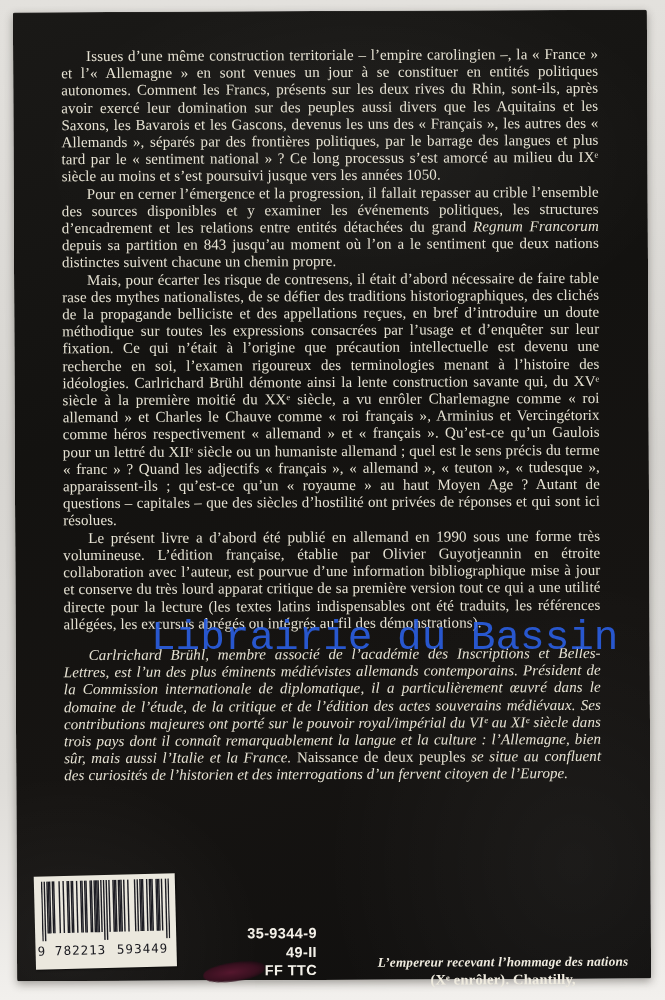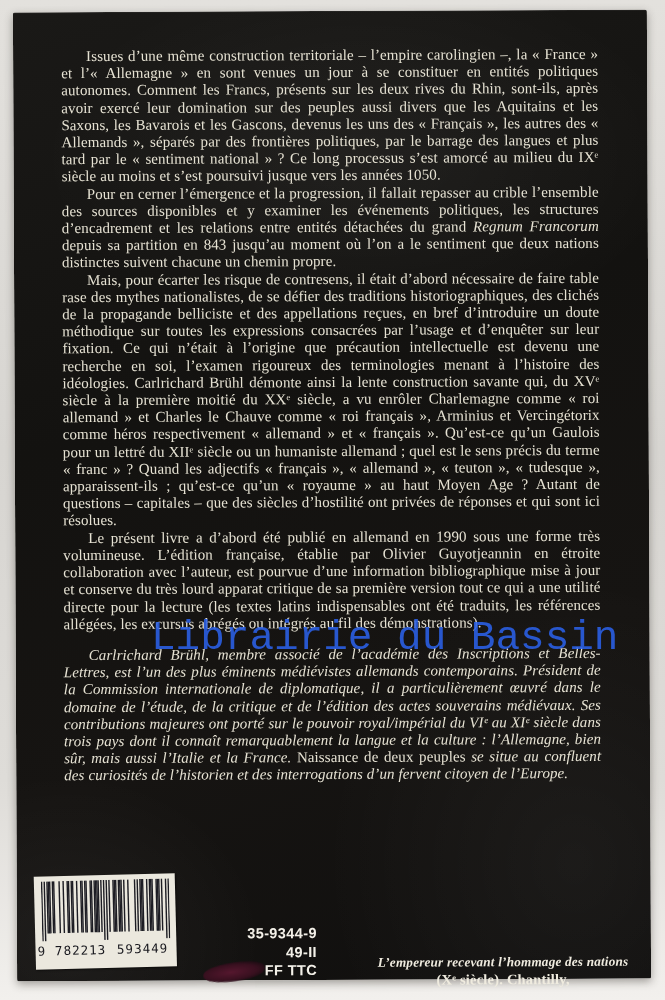--- a/index.html
+++ b/index.html
@@ -148,18 +148,18 @@
     <div>35-9344-9</div>
     <div>49-II</div>
     <div class="price-line">
       <span class="price-scribble"></span>
       <span>FF TTC</span>
     </div>
   </div>
 
   <div class="photo-caption">
     <div class="cap-title">L’empereur recevant l’hommage des nations</div>
-    <div class="cap-line">(Xᵉ siècle). Chantilly,</div>
+    <div class="cap-line">(Xᵉ enrôler). Chantilly,</div>
   </div>
 
 </div>
 
 <div class="watermark" style="color: rgb(43, 97, 232);">Librairie du Bassin</div>
 
 </body></html>

